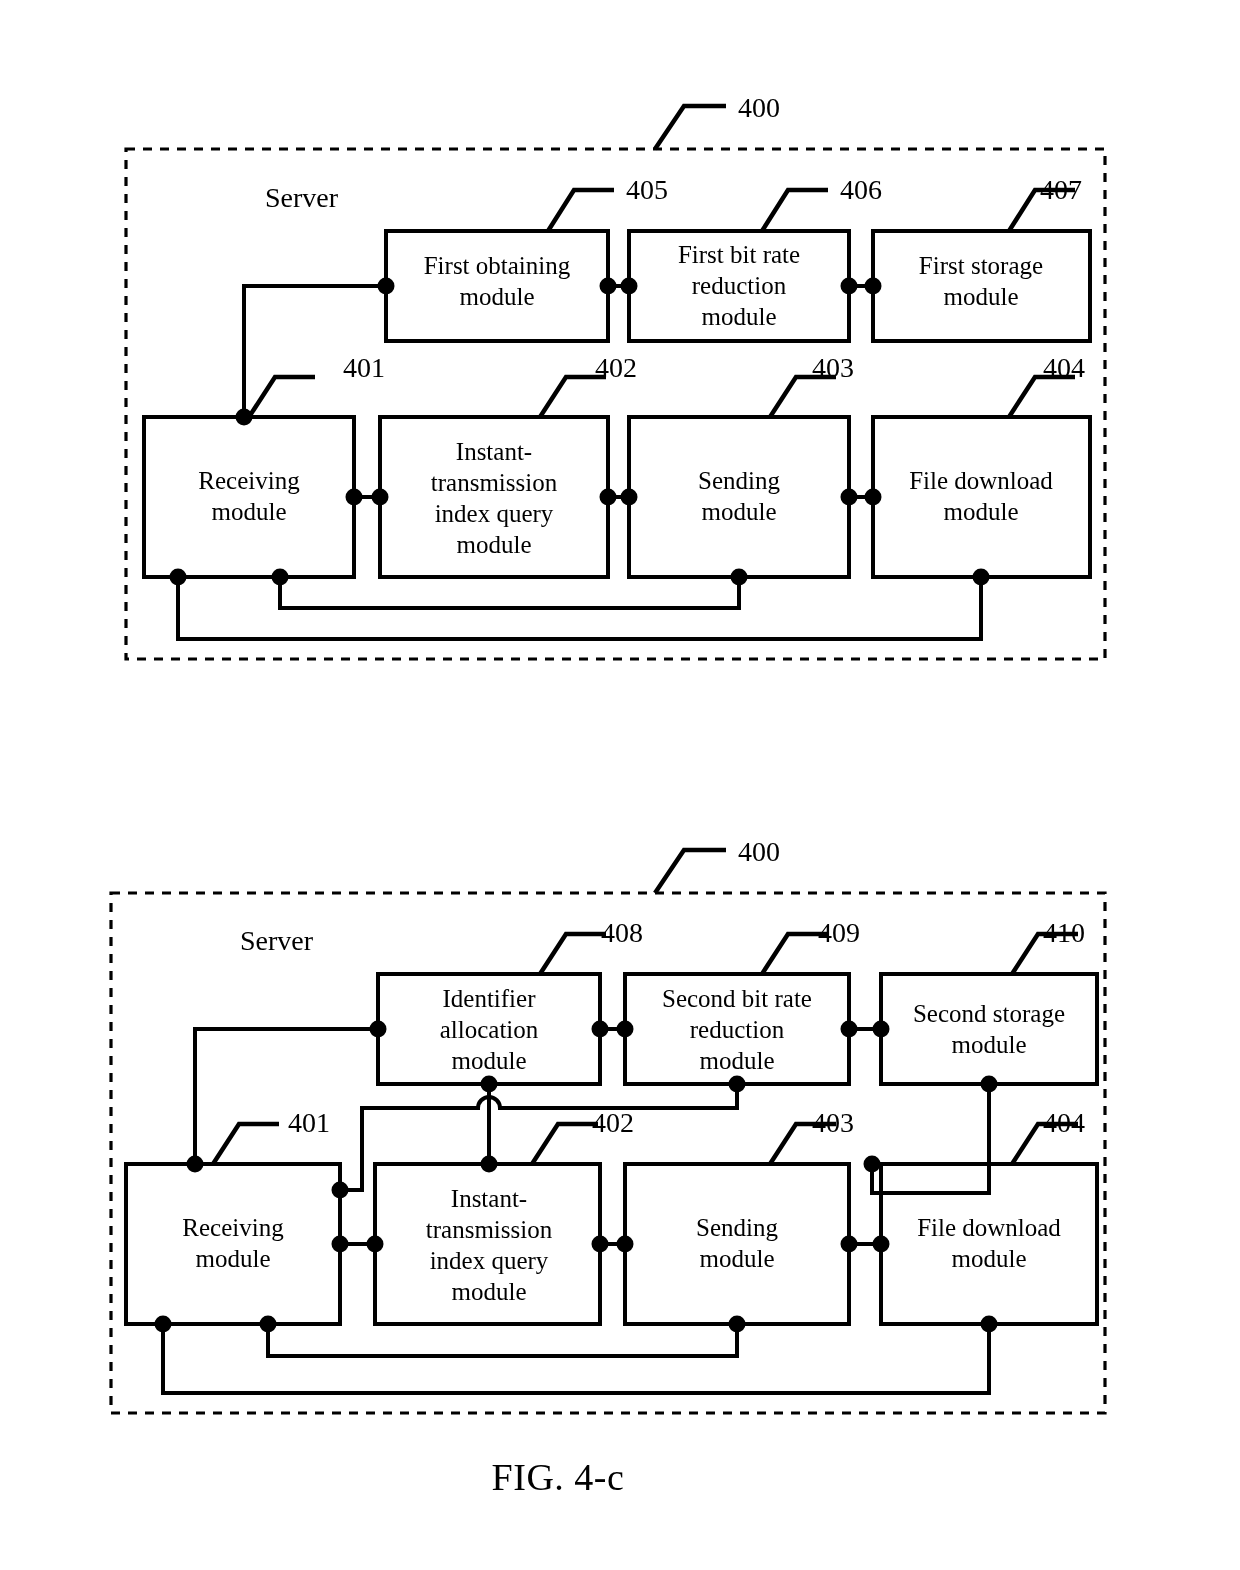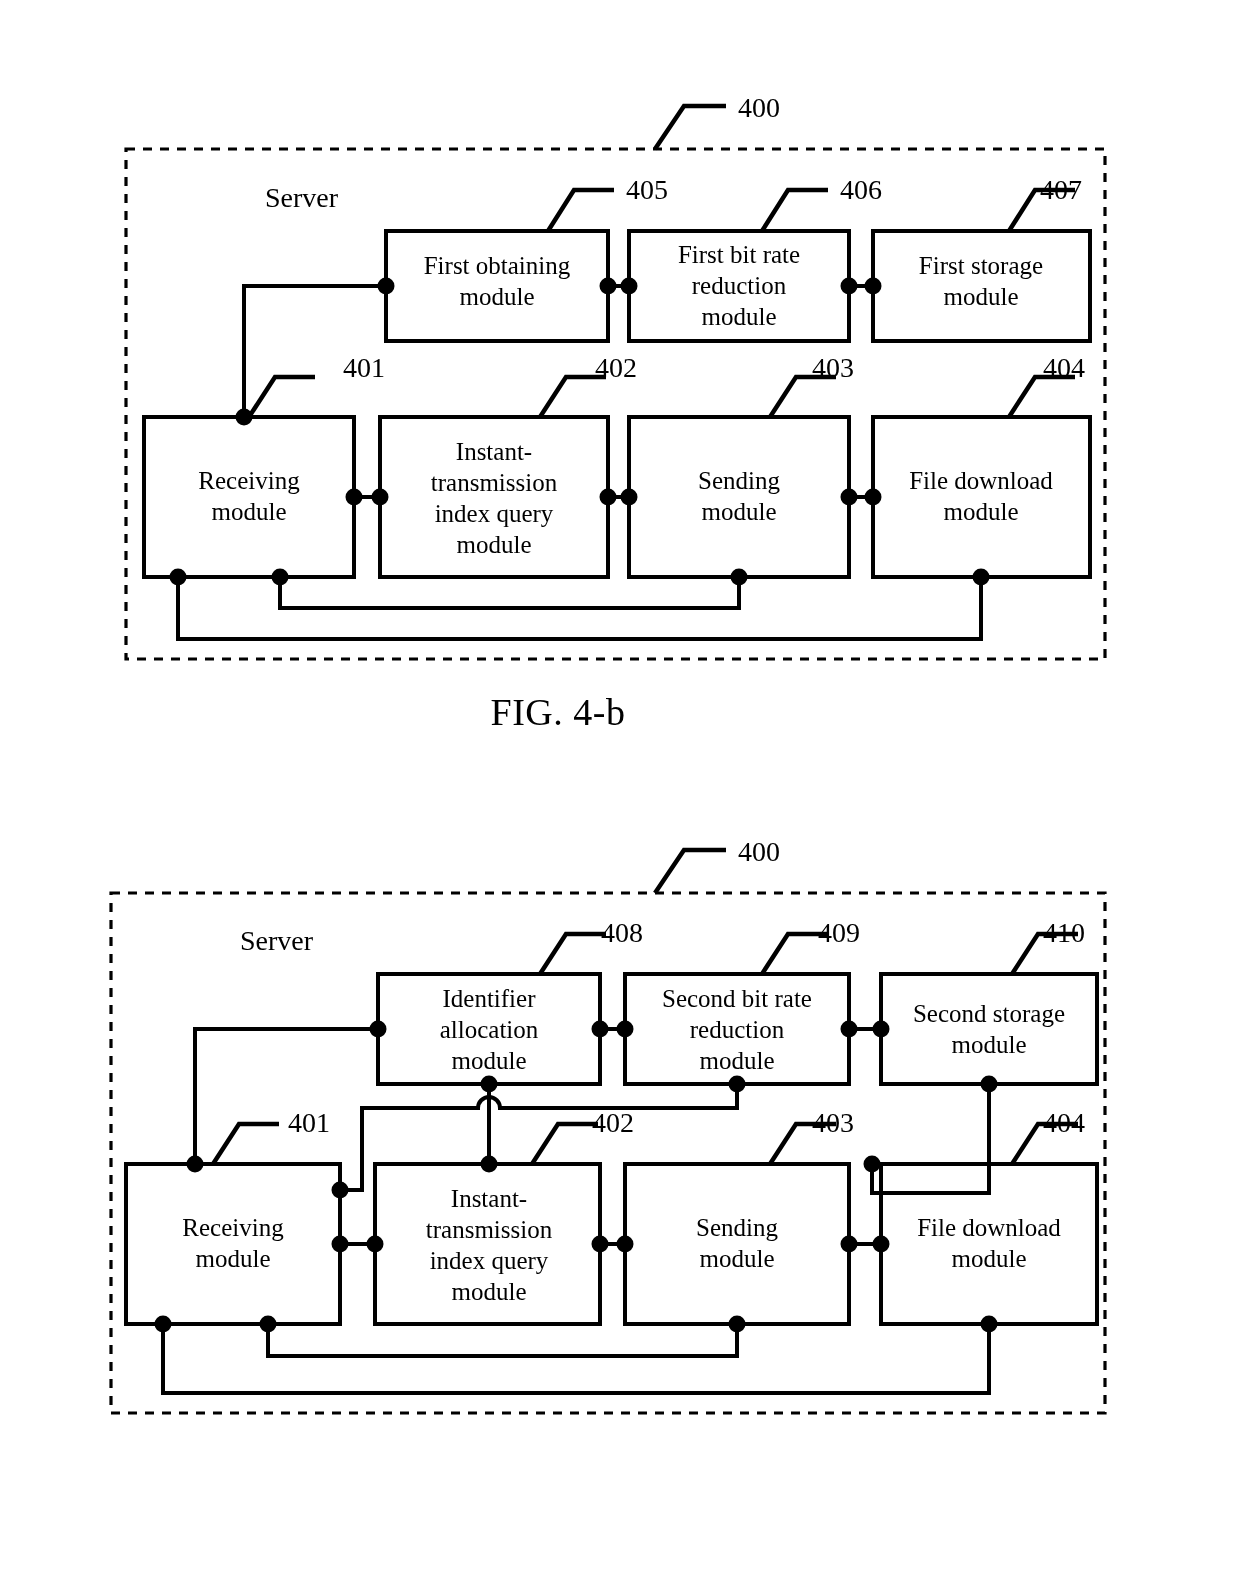--- a/index.html
+++ b/index.html
@@ -174,21 +174,20 @@
     <circle class="node-dot" cx="608" cy="497" r="8.5"></circle>
     <circle class="node-dot" cx="629" cy="497" r="8.5"></circle>
     <circle class="node-dot" cx="849" cy="497" r="8.5"></circle>
     <circle class="node-dot" cx="873" cy="497" r="8.5"></circle>
     <circle class="node-dot" cx="178" cy="577" r="8.5"></circle>
     <circle class="node-dot" cx="280" cy="577" r="8.5"></circle>
     <circle class="node-dot" cx="739" cy="577" r="8.5"></circle>
     <circle class="node-dot" cx="981" cy="577" r="8.5"></circle>
   </svg>
 
-  <div class="figure-caption">FIG. 4-b</div>
 </div>
 
 <div class="figure-block" id="figure-4c">
   <svg class="figure-canvas" viewBox="0 0 1240 700" preserveAspectRatio="xMidYMid meet">
 
     <rect class="container-dashed" x="111" y="133" width="994" height="520"></rect>
 
     <path class="leader" d="M 655 133 L 684 90 L 726 90"></path>
     <text class="ref-number" x="738" y="101">400</text>
 
@@ -279,13 +278,14 @@
     <circle class="node-dot" cx="600" cy="484" r="8.5"></circle>
     <circle class="node-dot" cx="625" cy="484" r="8.5"></circle>
     <circle class="node-dot" cx="849" cy="484" r="8.5"></circle>
     <circle class="node-dot" cx="881" cy="484" r="8.5"></circle>
     <circle class="node-dot" cx="163" cy="564" r="8.5"></circle>
     <circle class="node-dot" cx="268" cy="564" r="8.5"></circle>
     <circle class="node-dot" cx="737" cy="564" r="8.5"></circle>
     <circle class="node-dot" cx="989" cy="564" r="8.5"></circle>
   </svg>
 
+  <div class="figure-caption">FIG. 4-c</div>
 </div>
 
 </body></html>

